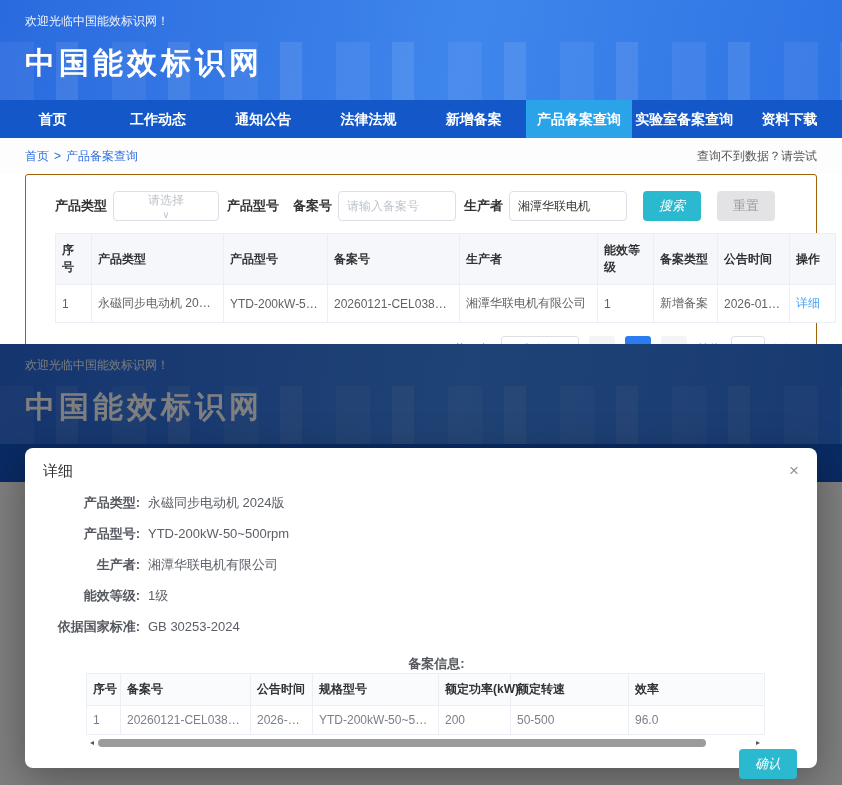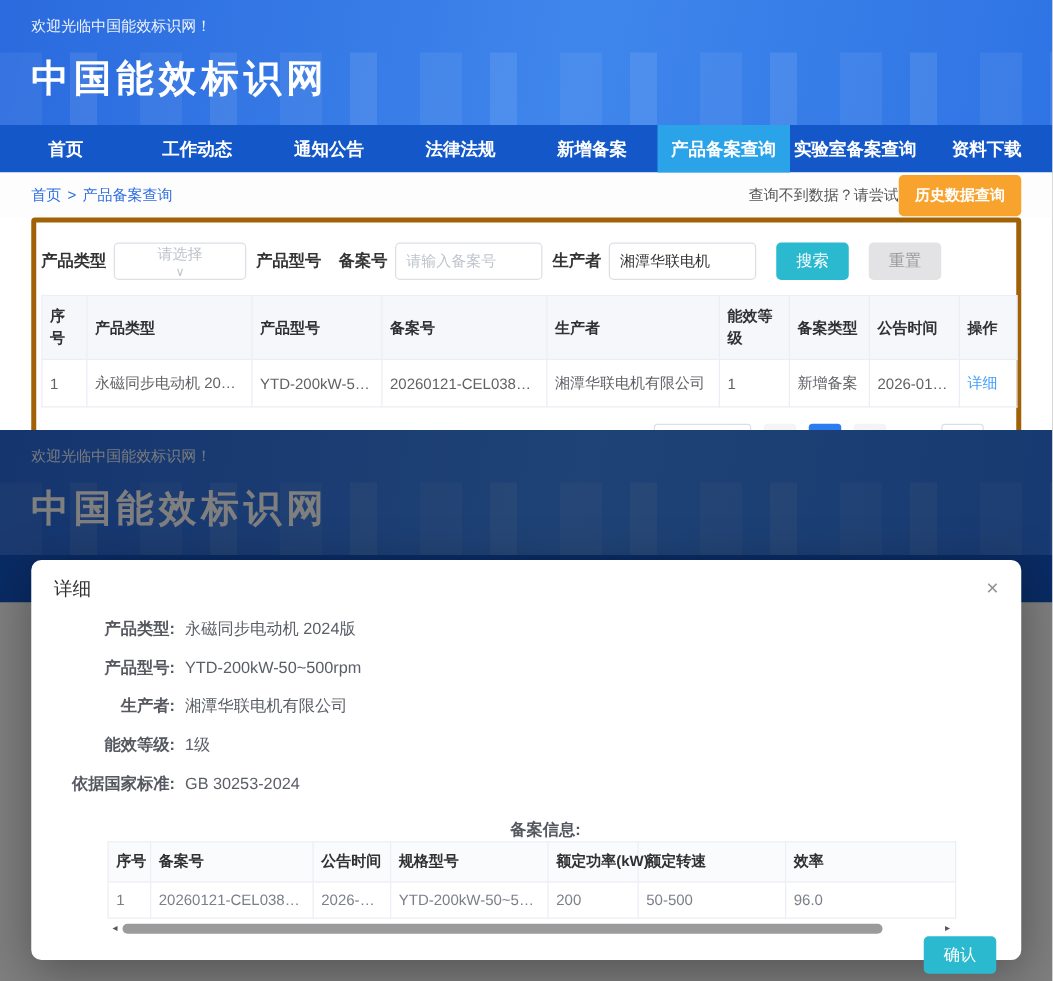--- a/index.html
+++ b/index.html
@@ -24,32 +24,32 @@
   .nav-item.active { background:#2aa3e9; }
 
   .breadcrumb-bar { height:36px; display:flex; align-items:center; justify-content:space-between;
                     padding:0 25px; background:#fdfdfd; }
   .breadcrumb { font-size:12px; color:#2e6fe0; display:flex; gap:5px; align-items:center; }
   .breadcrumb a { color:#2e6fe0; text-decoration:none; cursor:pointer; }
   .history-area { display:flex; align-items:center; font-size:12px; color:#555; }
   .btn-orange { background:#f7a32e; color:#fff; border:none; border-radius:4px; padding:8px 13px;
                 font-size:12px; font-weight:bold; cursor:pointer; }
 
-  .panel { margin:0 25px; border:4px solid #a16207; border-radius:3px; background:#fff; padding:12px 4px 12px; }
+  .panel { margin:0 25px; border:1px solid #a16207; border-radius:3px; background:#fff; padding:12px 29px 12px; }
   .search-form { display:flex; align-items:center; font-size:13px; color:#333; padding:4px 0 12px; }
   .f-label { font-weight:bold; margin:0 6px 0 8px; white-space:nowrap; }
   .select { width:106px; height:30px; border:1px solid #dcdfe6; border-radius:4px; display:flex;
             align-items:center; justify-content:space-between; padding:0 8px; font-size:12px;
             color:#bfc4cc; cursor:pointer; background:#fff;flex-direction:column; }
   .chev { color:#c0c4cc; font-size:10px; }
   .inp { width:118px; height:30px; border:1px solid #dcdfe6; border-radius:4px; padding:0 8px;
          font-size:12px; color:#333; font-family:"Liberation Sans",sans-serif; }
   .inp::placeholder { color:#bfc4cc; }
   .btn-teal { background:#2bb9cf; color:#fff; border:none; border-radius:4px; font-size:13px;
-              height:30px; padding:0 16px; margin-left:16px; cursor:pointer; }
+              height:30px; padding:0 16px; margin-left:16px; cursor:pointer;font-style:italic; }
   .btn-gray { background:#e3e3e5; color:#9b9b9e; border:none; border-radius:4px; font-size:13px;
               height:30px; padding:0 16px; margin-left:16px; cursor:pointer; }
 
   .results-table { width:100%; border-collapse:collapse; font-size:12px; table-layout:fixed; }
   .results-table th { background:#f5f7fa; color:#303133; font-weight:bold; text-align:left;
                       padding:8px 6px; border:1px solid #ebeef5; }
   .results-table td { color:#606266; padding:10px 6px; border:1px solid #ebeef5; background:#fff;
                       overflow:hidden; white-space:nowrap; text-overflow:ellipsis; }
   .link { color:#409eff; text-decoration:none; cursor:pointer; }
 
@@ -117,21 +117,20 @@
     </nav>
 
     <div class="breadcrumb-bar">
       <div class="breadcrumb">
         <a>首页</a>
         <span>&gt;</span>
         <span>产品备案查询</span>
       </div>
       <div class="history-area">
         <span>查询不到数据？请尝试</span>
-        <button class="btn-orange">历史数据查询</button>
       </div>
     </div>
 
     <div class="panel">
 
       <div class="search-form">
         <span class="f-label" style="margin-left:0;">产品类型</span>
         <div class="select">
           <span>请选择</span>
           <span class="chev">∨</span>

